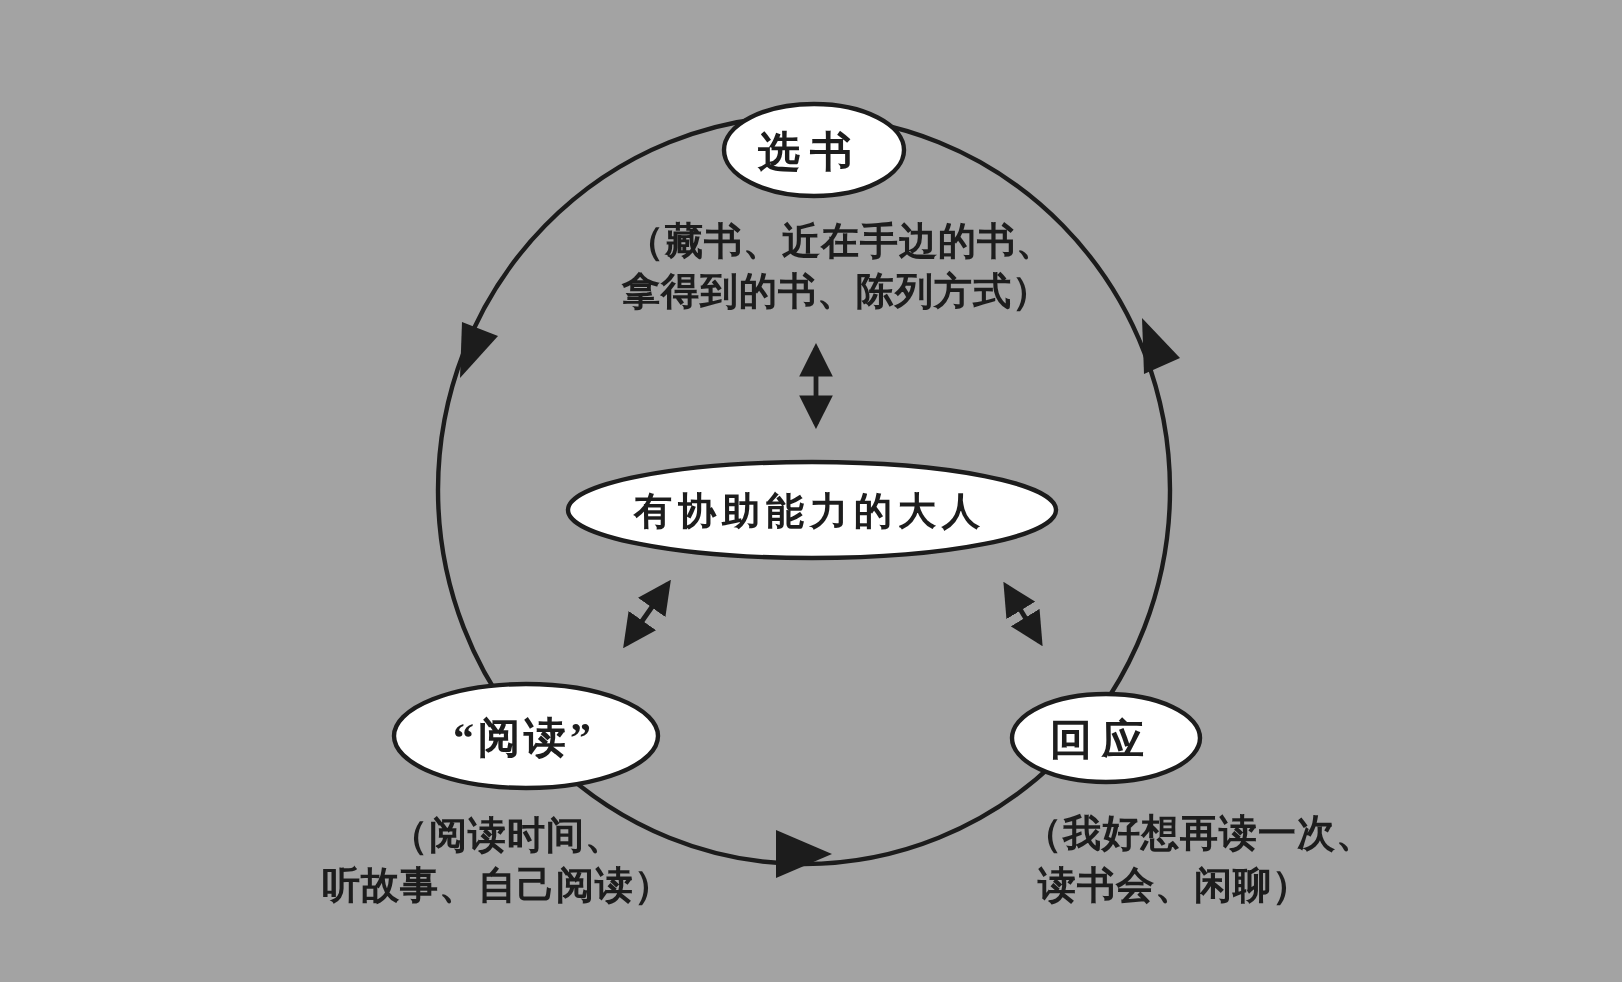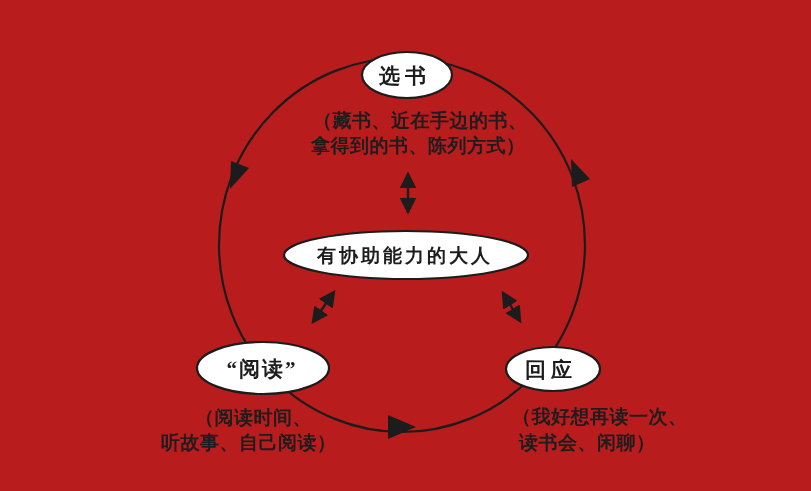--- a/index.html
+++ b/index.html
@@ -5,21 +5,21 @@
   html, body {
     margin: 0;
     padding: 0;
     background: #ffffff;
     font-family: "Liberation Serif", "DejaVu Serif", serif;
   }
   .stage {
     position: relative;
     width: 811px;
     height: 491px;
-    background: #b91c1c;
+    background: #a3a3a3;
     overflow: hidden;
   }
   svg { display: block; }
   .edge {
     fill: none;
     stroke: #1c1c1c;
     stroke-width: 2.2;
   }
   .node-ellipse {
     fill: #ffffff;

